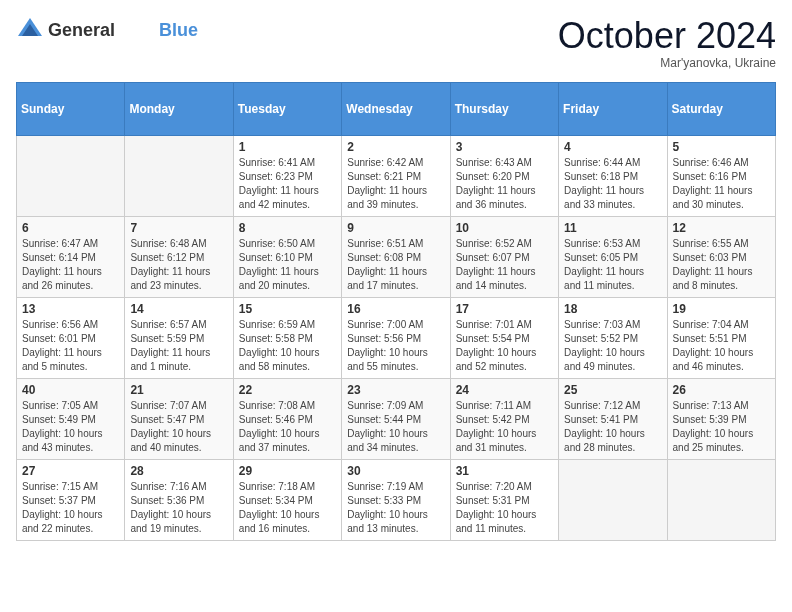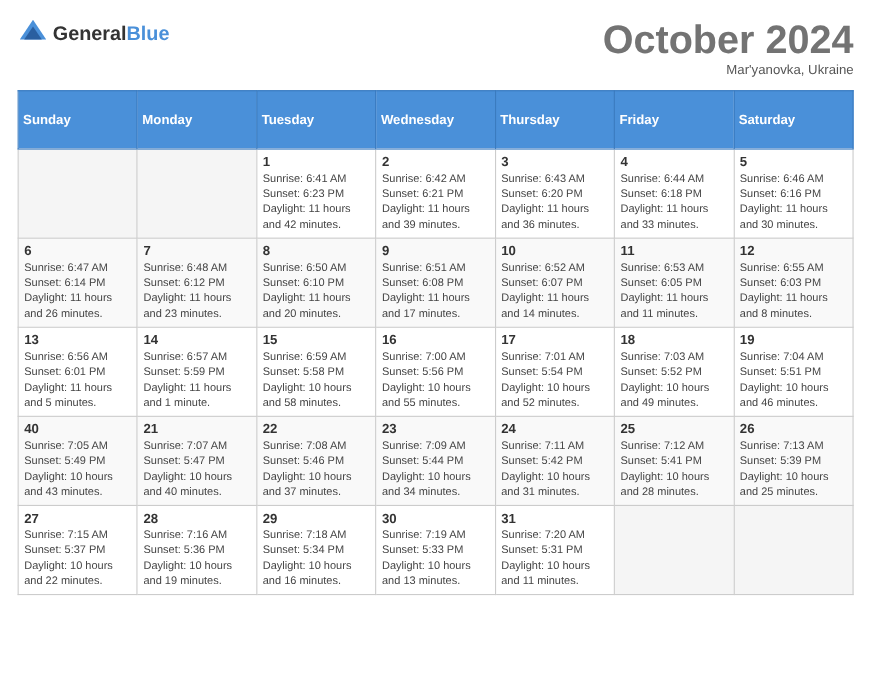--- a/index.html
+++ b/index.html
@@ -24,32 +24,33 @@
     .logo-text-general {
       font-size: 18px;
       font-weight: bold;
       color: #333;
       margin-top: 32px;
     }
     .logo-text-blue {
       font-size: 18px;
       font-weight: bold;
       color: #4a90d9;
+      margin-left: 44px;
     }
     .logo-icon {
       width: 28px;
       height: 28px;
     }
     .title-block {
       text-align: right;
     }
     .month-title {
       font-size: 36px;
-      font-weight: 700;
-      color: #737373;
+      font-weight: 400;
+      color: #0f172a;
       line-height: 1.1;
     }
     .location-title {
       font-size: 12px;
       color: #555;
     }
     table {
       width: 100%;
       border-collapse: collapse;
       table-layout: fixed;

